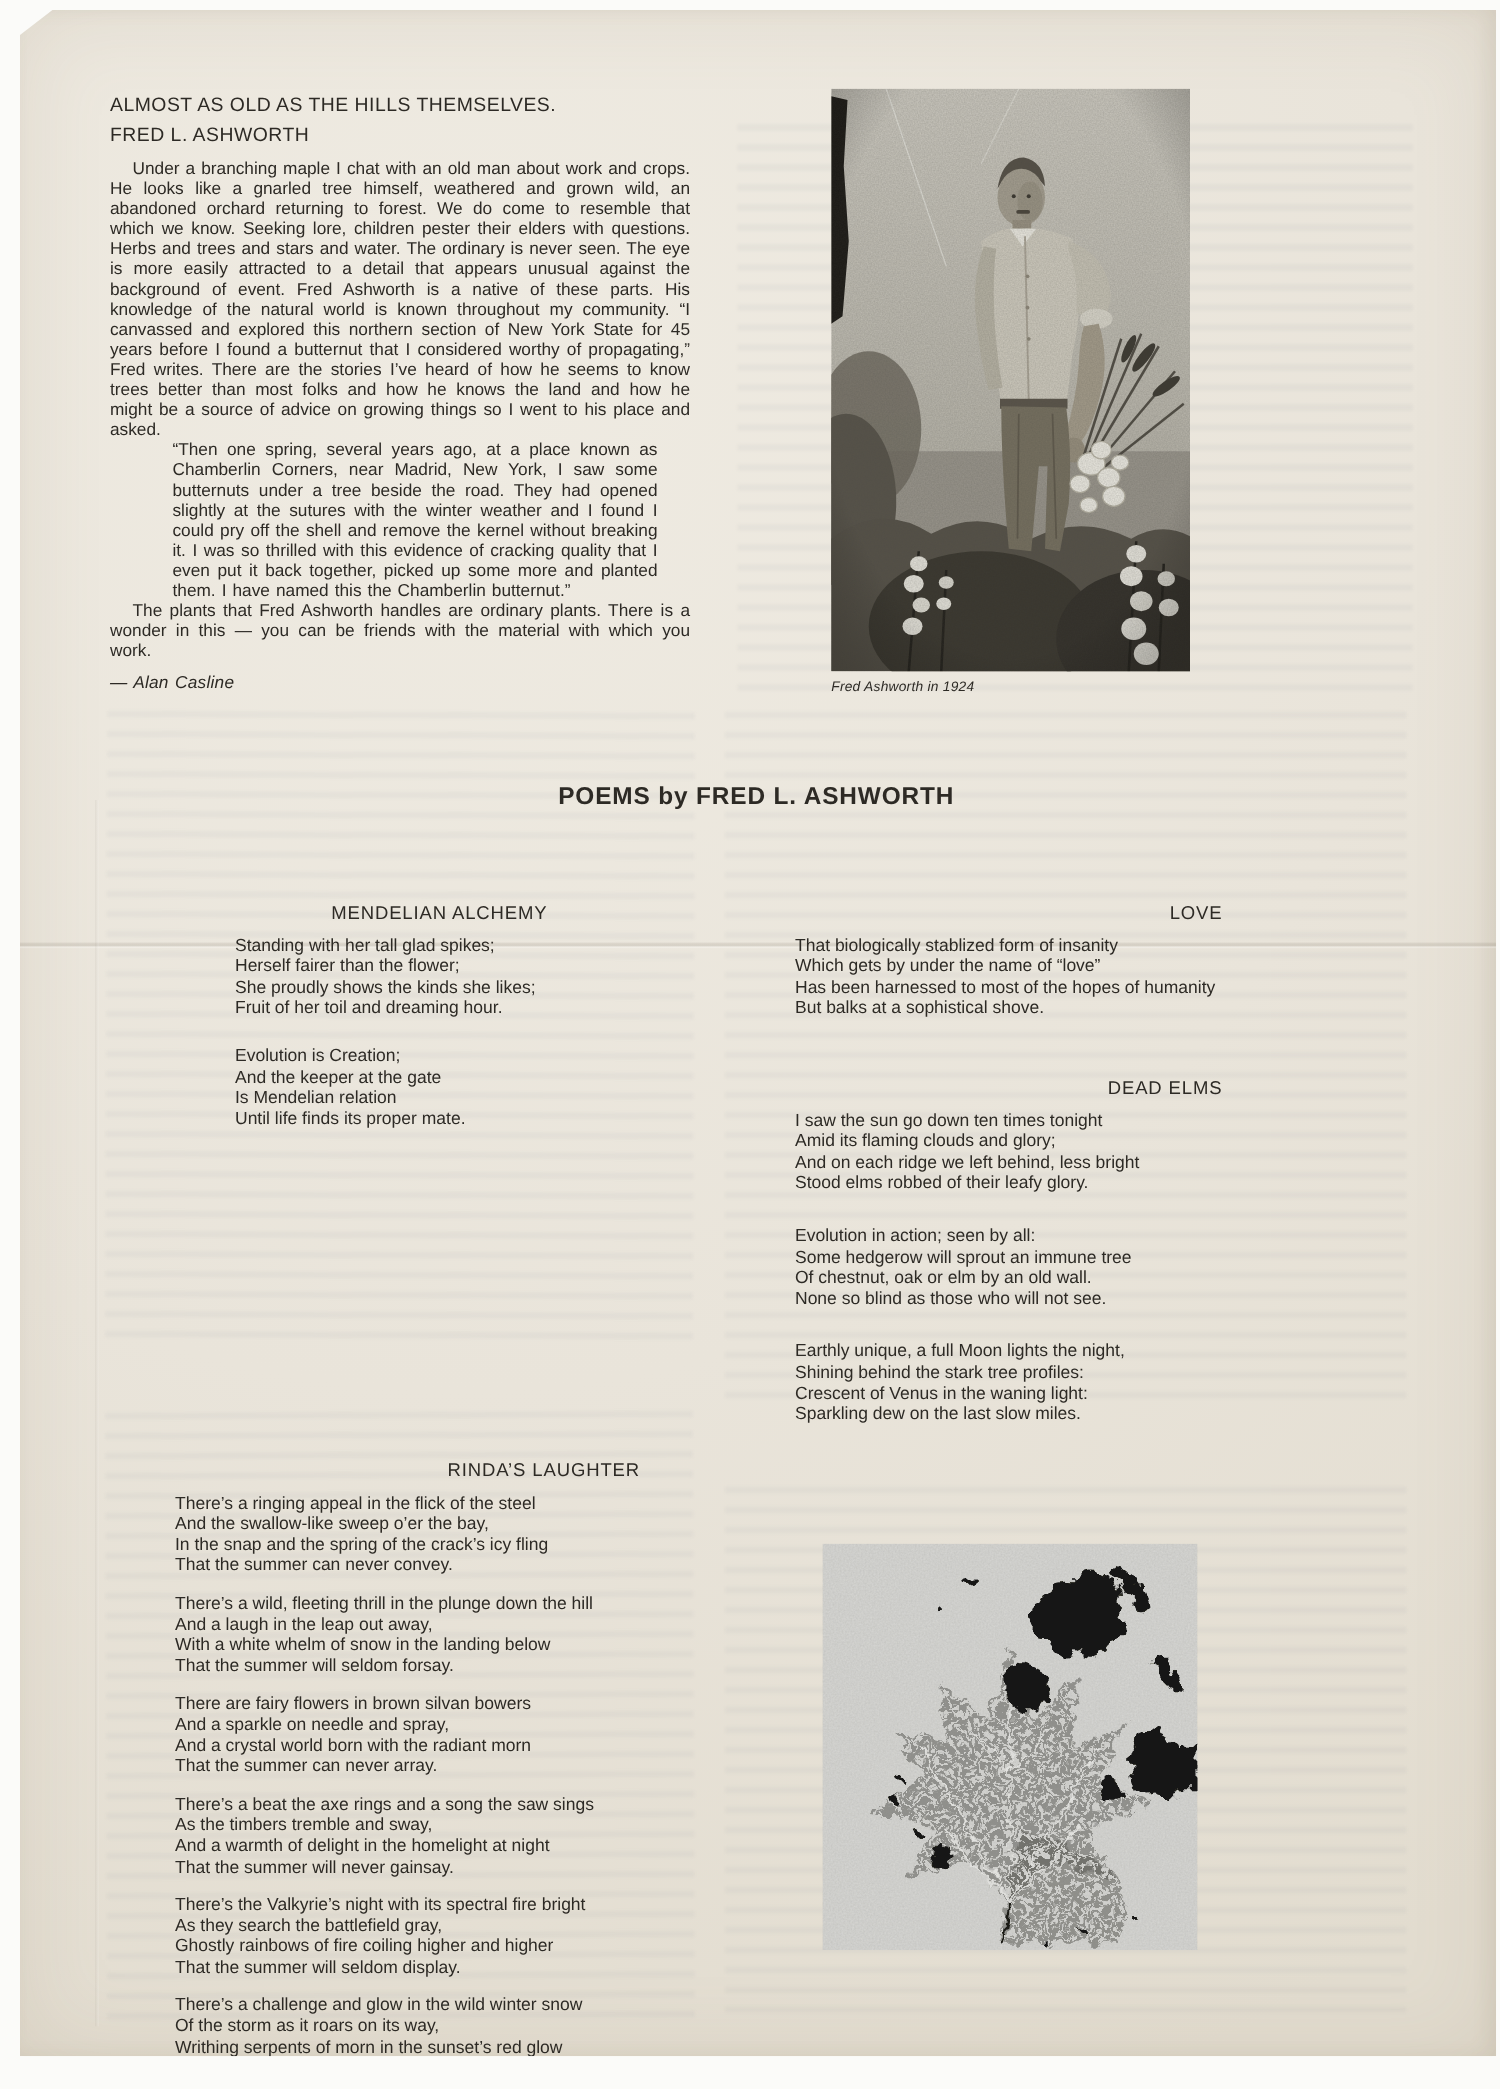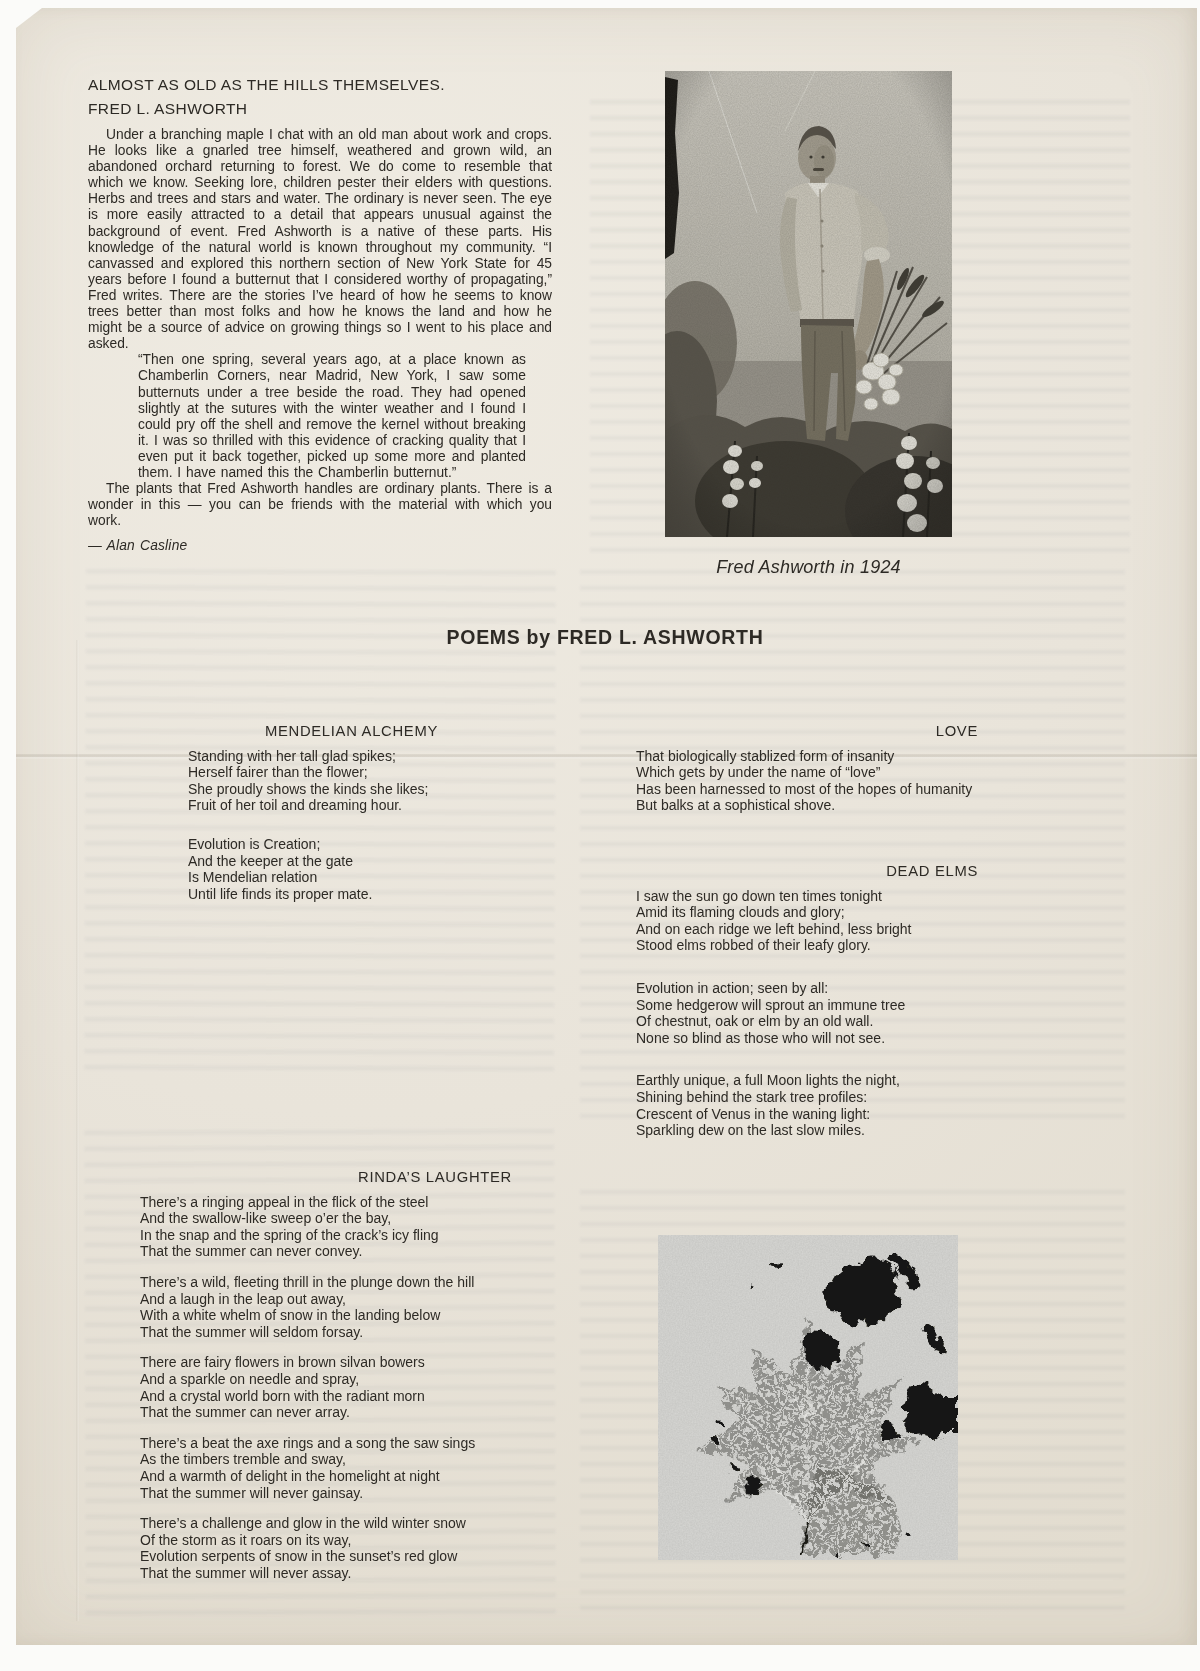--- a/index.html
+++ b/index.html
@@ -45,21 +45,21 @@
   .article-byline{font-size:15.5px;font-weight:normal;letter-spacing:.4px;margin-bottom:9px}
   .article p{font-size:13.8px;line-height:16.1px;text-align:justify;word-spacing:1px}
   .intro{text-indent:18px}
   .quote{margin-left:50px;margin-right:26px}
   .closing{text-indent:18px}
   .attribution{font-style:italic;text-align:right;font-size:14.5px;margin-top:9px;letter-spacing:.2px}
 
   
   .photo-figure{position:absolute;left:665px;top:71px;width:287px;z-index:2}
   .photo{display:block;width:287px;height:466px}
-  .photo-caption{font-style:italic;font-size:18px;text-align:center;margin-top:20px;letter-spacing:.2px}
+  .photo-caption{font-style:italic;font-size:11px;margin-top:7px;letter-spacing:.2px}
 
   
   .poems-heading{
     position:absolute;left:0;top:626px;width:1210px;text-align:center;
     font-size:19.5px;font-weight:bold;letter-spacing:.7px;z-index:2;
   }
   .poem{position:absolute;font-size:14px;line-height:16.6px;z-index:2}
   .poem-title{text-align:right;font-size:14.8px;letter-spacing:.7px;margin-bottom:8px;font-weight:normal}
   .stanza{margin-bottom:16px}
   .line{white-space:nowrap}
@@ -242,23 +242,29 @@
             <div class="line">And a crystal world born with the radiant morn</div>
             <div class="line">That the summer can never array.</div>
           </div>
           <div class="stanza">
             <div class="line">There’s a beat the axe rings and a song the saw sings</div>
             <div class="line">As the timbers tremble and sway,</div>
             <div class="line">And a warmth of delight in the homelight at night</div>
             <div class="line">That the summer will never gainsay.</div>
           </div>
           <div class="stanza">
+            <div class="line">There’s the Valkyrie’s night with its spectral fire bright</div>
+            <div class="line">As they search the battlefield gray,</div>
+            <div class="line">Ghostly rainbows of fire coiling higher and higher</div>
+            <div class="line">That the summer will seldom display.</div>
+          </div>
+          <div class="stanza">
             <div class="line">There’s a challenge and glow in the wild winter snow</div>
             <div class="line">Of the storm as it roars on its way,</div>
-            <div class="line">Evolution serpents of snow in the sunset’s red glow</div>
+            <div class="line">Writhing serpents of morn in the sunset’s red glow</div>
             <div class="line">That the summer will never assay.</div>
           </div>
         </div>
       <div class="poem" id="poem-love">
           <div class="poem-title">LOVE</div>
           <div class="stanza">
             <div class="line">That biologically stablized form of insanity</div>
             <div class="line">Which gets by under the name of “love”</div>
             <div class="line">Has been harnessed to most of the hopes of humanity</div>
             <div class="line">But balks at a sophistical shove.</div>

